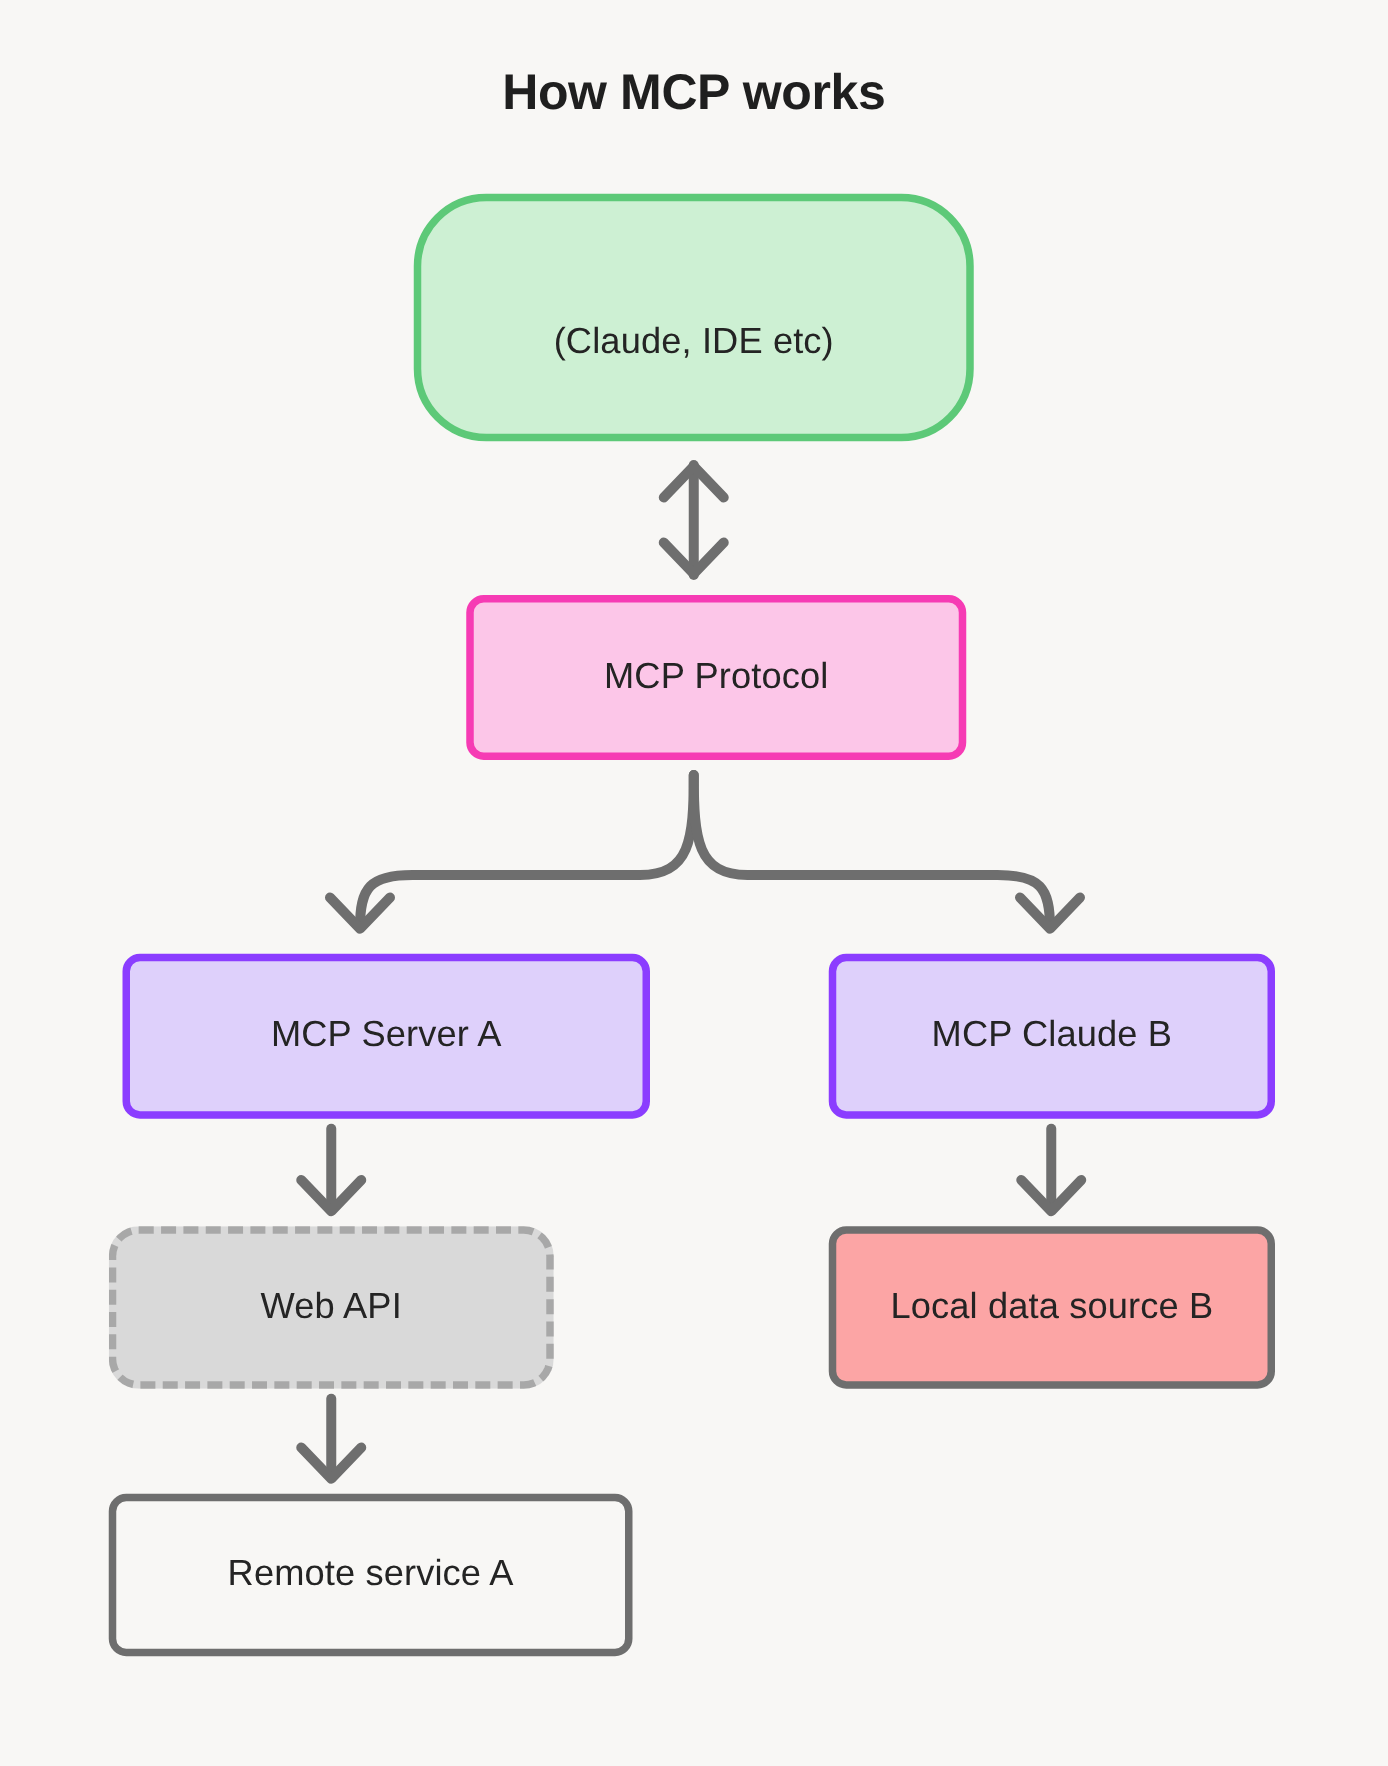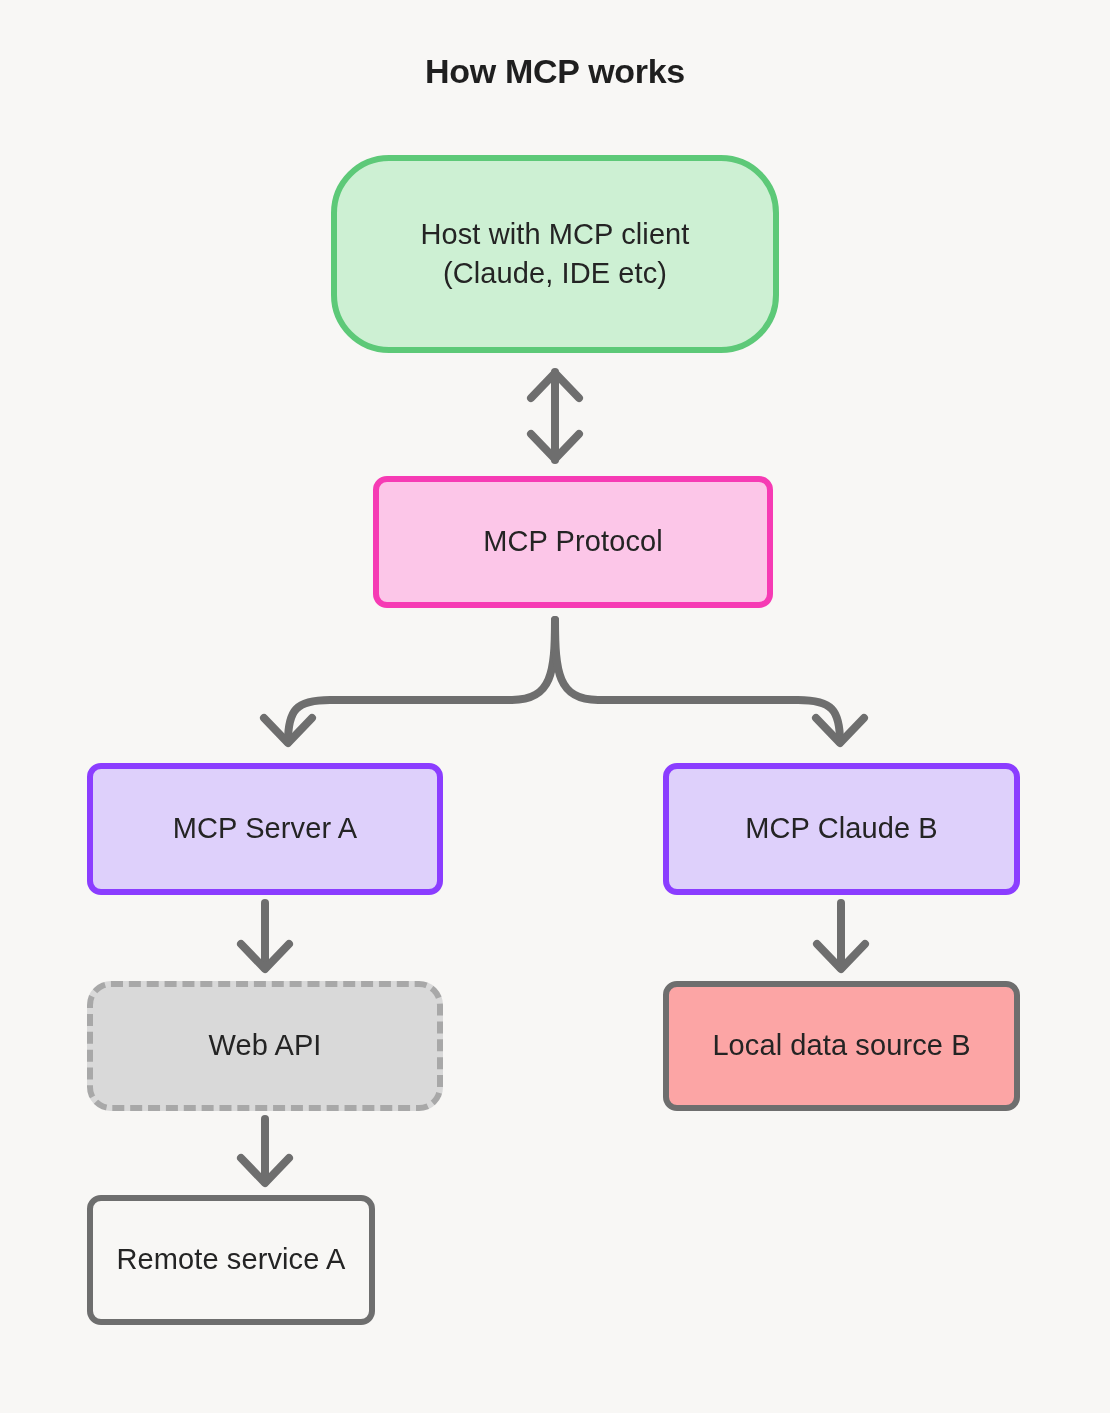--- a/index.html
+++ b/index.html
@@ -17,21 +17,21 @@
     position: relative;
     width: 1110px;
     height: 1413px;
   }
   .title {
     position: absolute;
     left: 0;
     top: 52px;
     width: 1110px;
     text-align: center;
-    font-size: 34px;
+    font-size: 40px;
     font-weight: bold;
     color: #1f1f1f;
     letter-spacing: -0.3px;
   }
   .node {
     position: absolute;
     box-sizing: border-box;
     display: flex;
     align-items: center;
     justify-content: center;
@@ -53,23 +53,23 @@
   .node-protocol {
     left: 373px;
     top: 476px;
     width: 400px;
     height: 132px;
     background: #fcc6e8;
     border: 6px solid #f63bb4;
     border-radius: 14px;
   }
   .node-server-a {
-    left: 87px;
+    left: 98px;
     top: 763px;
-    width: 356px;
+    width: 422px;
     height: 132px;
     background: #ded0fb;
     border: 6px solid #8b3dff;
     border-radius: 14px;
     justify-content: center;
   }
   .node-server-b {
     left: 663px;
     top: 763px;
     width: 357px;
@@ -92,21 +92,21 @@
     top: 981px;
     width: 357px;
     height: 130px;
     background: #fca5a5;
     border: 6px solid #6e6e6e;
     border-radius: 14px;
   }
   .node-remote {
     left: 87px;
     top: 1195px;
-    width: 288px;
+    width: 419px;
     height: 130px;
     background: #f8f7f5;
     border: 6px solid #6e6e6e;
     border-radius: 14px;
   }
   .edges {
     position: absolute;
     left: 0;
     top: 0;
     width: 1110px;
@@ -151,21 +151,21 @@
     </g>
 
     <g>
       <line x1="265" y1="1119" x2="265" y2="1182" stroke="#6e6e6e" stroke-width="8" stroke-linecap="round"></line>
       <path d="M 241,1158 L 265,1183 L 289,1158" fill="none" stroke="#6e6e6e" stroke-width="8" stroke-linecap="round" stroke-linejoin="round"></path>
     </g>
   </svg>
 
   <div class="node node-host">
     <div>
-      <span>Host with MCP client</span><br>
+      <br>
       <span>(Claude, IDE etc)</span>
     </div>
   </div>
 
   <div class="node node-protocol">
     <span>MCP Protocol</span>
   </div>
 
   <div class="node node-server-a">
     <span>MCP Server A</span>

